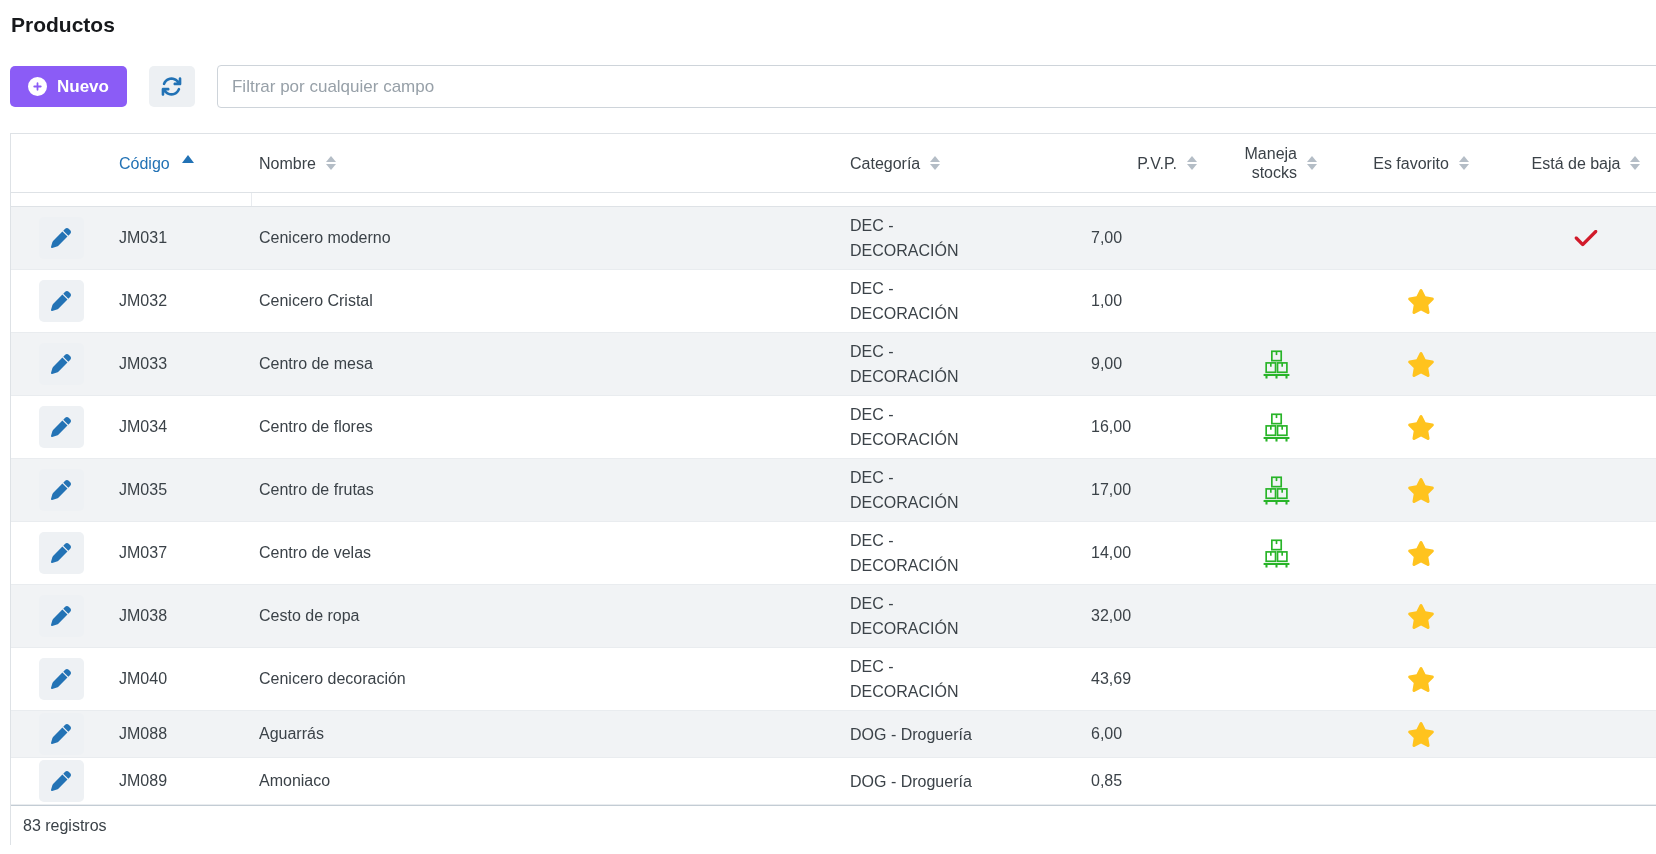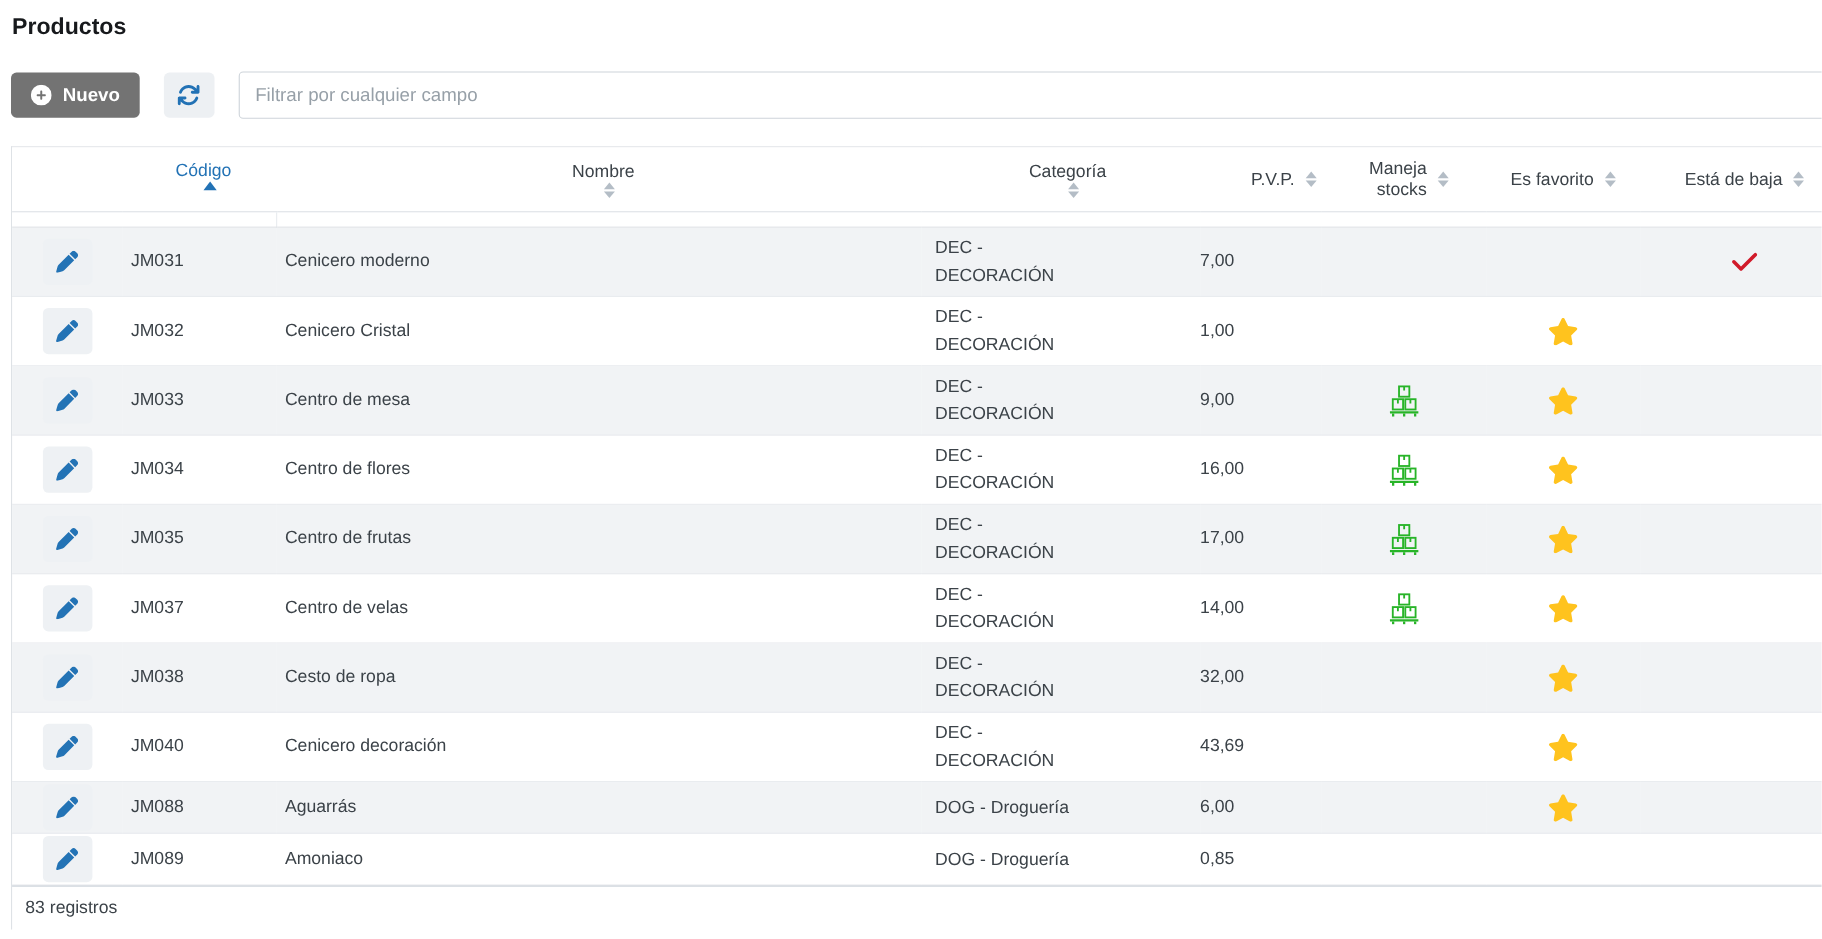--- a/index.html
+++ b/index.html
@@ -2,35 +2,35 @@
 <html><head>
 <meta charset="utf-8">
 <style>
   html,body{margin:0;padding:0;width:1656px;height:854px;overflow:hidden;
     background:#ffffff;font-family:"Liberation Sans",sans-serif;color:#3b4248;}
   .page{padding:14px 0 0 10px;width:1700px;}
 
   .page-title{font-size:21px;font-weight:700;color:#17191c;margin:0 0 0 1px;line-height:22px;}
 
   .toolbar{display:flex;align-items:center;margin-top:29px;height:43px;}
-  .btn-new{display:inline-flex;align-items:center;gap:10px;background:#737373;color:#fff;
+  .btn-new{display:inline-flex;align-items:center;gap:10px;background:#8b5cf6;color:#fff;
     border:none;border-radius:5px;height:41px;padding:0 18px;font-size:17px;font-weight:700;
     font-family:"Liberation Sans",sans-serif;cursor:pointer;}
   .btn-refresh{width:46px;height:41px;margin-left:22px;background:#edf0f3;border:none;border-radius:5px;
     display:inline-flex;align-items:center;justify-content:center;cursor:pointer;}
   .filter-input{flex:1;margin-left:22px;height:41px;border:1px solid #ced4da;border-radius:4px;
     padding:0 14px;font-size:17px;color:#495057;font-family:"Liberation Sans",sans-serif;outline:none;}
   .filter-input::placeholder{color:#97a0a8;}
 
   .table-wrap{margin-top:25px;border-top:1px solid #dee2e6;border-left:1px solid #dee2e6;width:1670px;}
   table{border-collapse:collapse;table-layout:fixed;width:1670px;font-size:16px;}
   thead th{height:58px;vertical-align:middle;font-weight:400;color:#3b4248;
     border-bottom:1px solid #dee2e6;background:#fff;padding:0;}
   .th-inner{display:flex;align-items:center;}
-  .al{justify-content:flex-start;padding-left:8px;flex-direction:column;}
+  .al{justify-content:flex-start;padding-left:8px;}
   .al.pad12{padding-left:12px;}
   .ar{justify-content:flex-end;padding-right:4px;}
   .ac{justify-content:center;}
   .th-label{line-height:19px;}
   .th-label.wrap{max-width:62px;text-align:right;}
   .col-code-label{color:#2272b5;}
   .sort{display:inline-flex;flex-direction:column;margin-left:10px;gap:2px;}
   .tri-up{width:0;height:0;border-left:5px solid transparent;border-right:5px solid transparent;
     border-bottom:6px solid #b4bdc6;}
   .tri-down{width:0;height:0;border-left:5px solid transparent;border-right:5px solid transparent;

